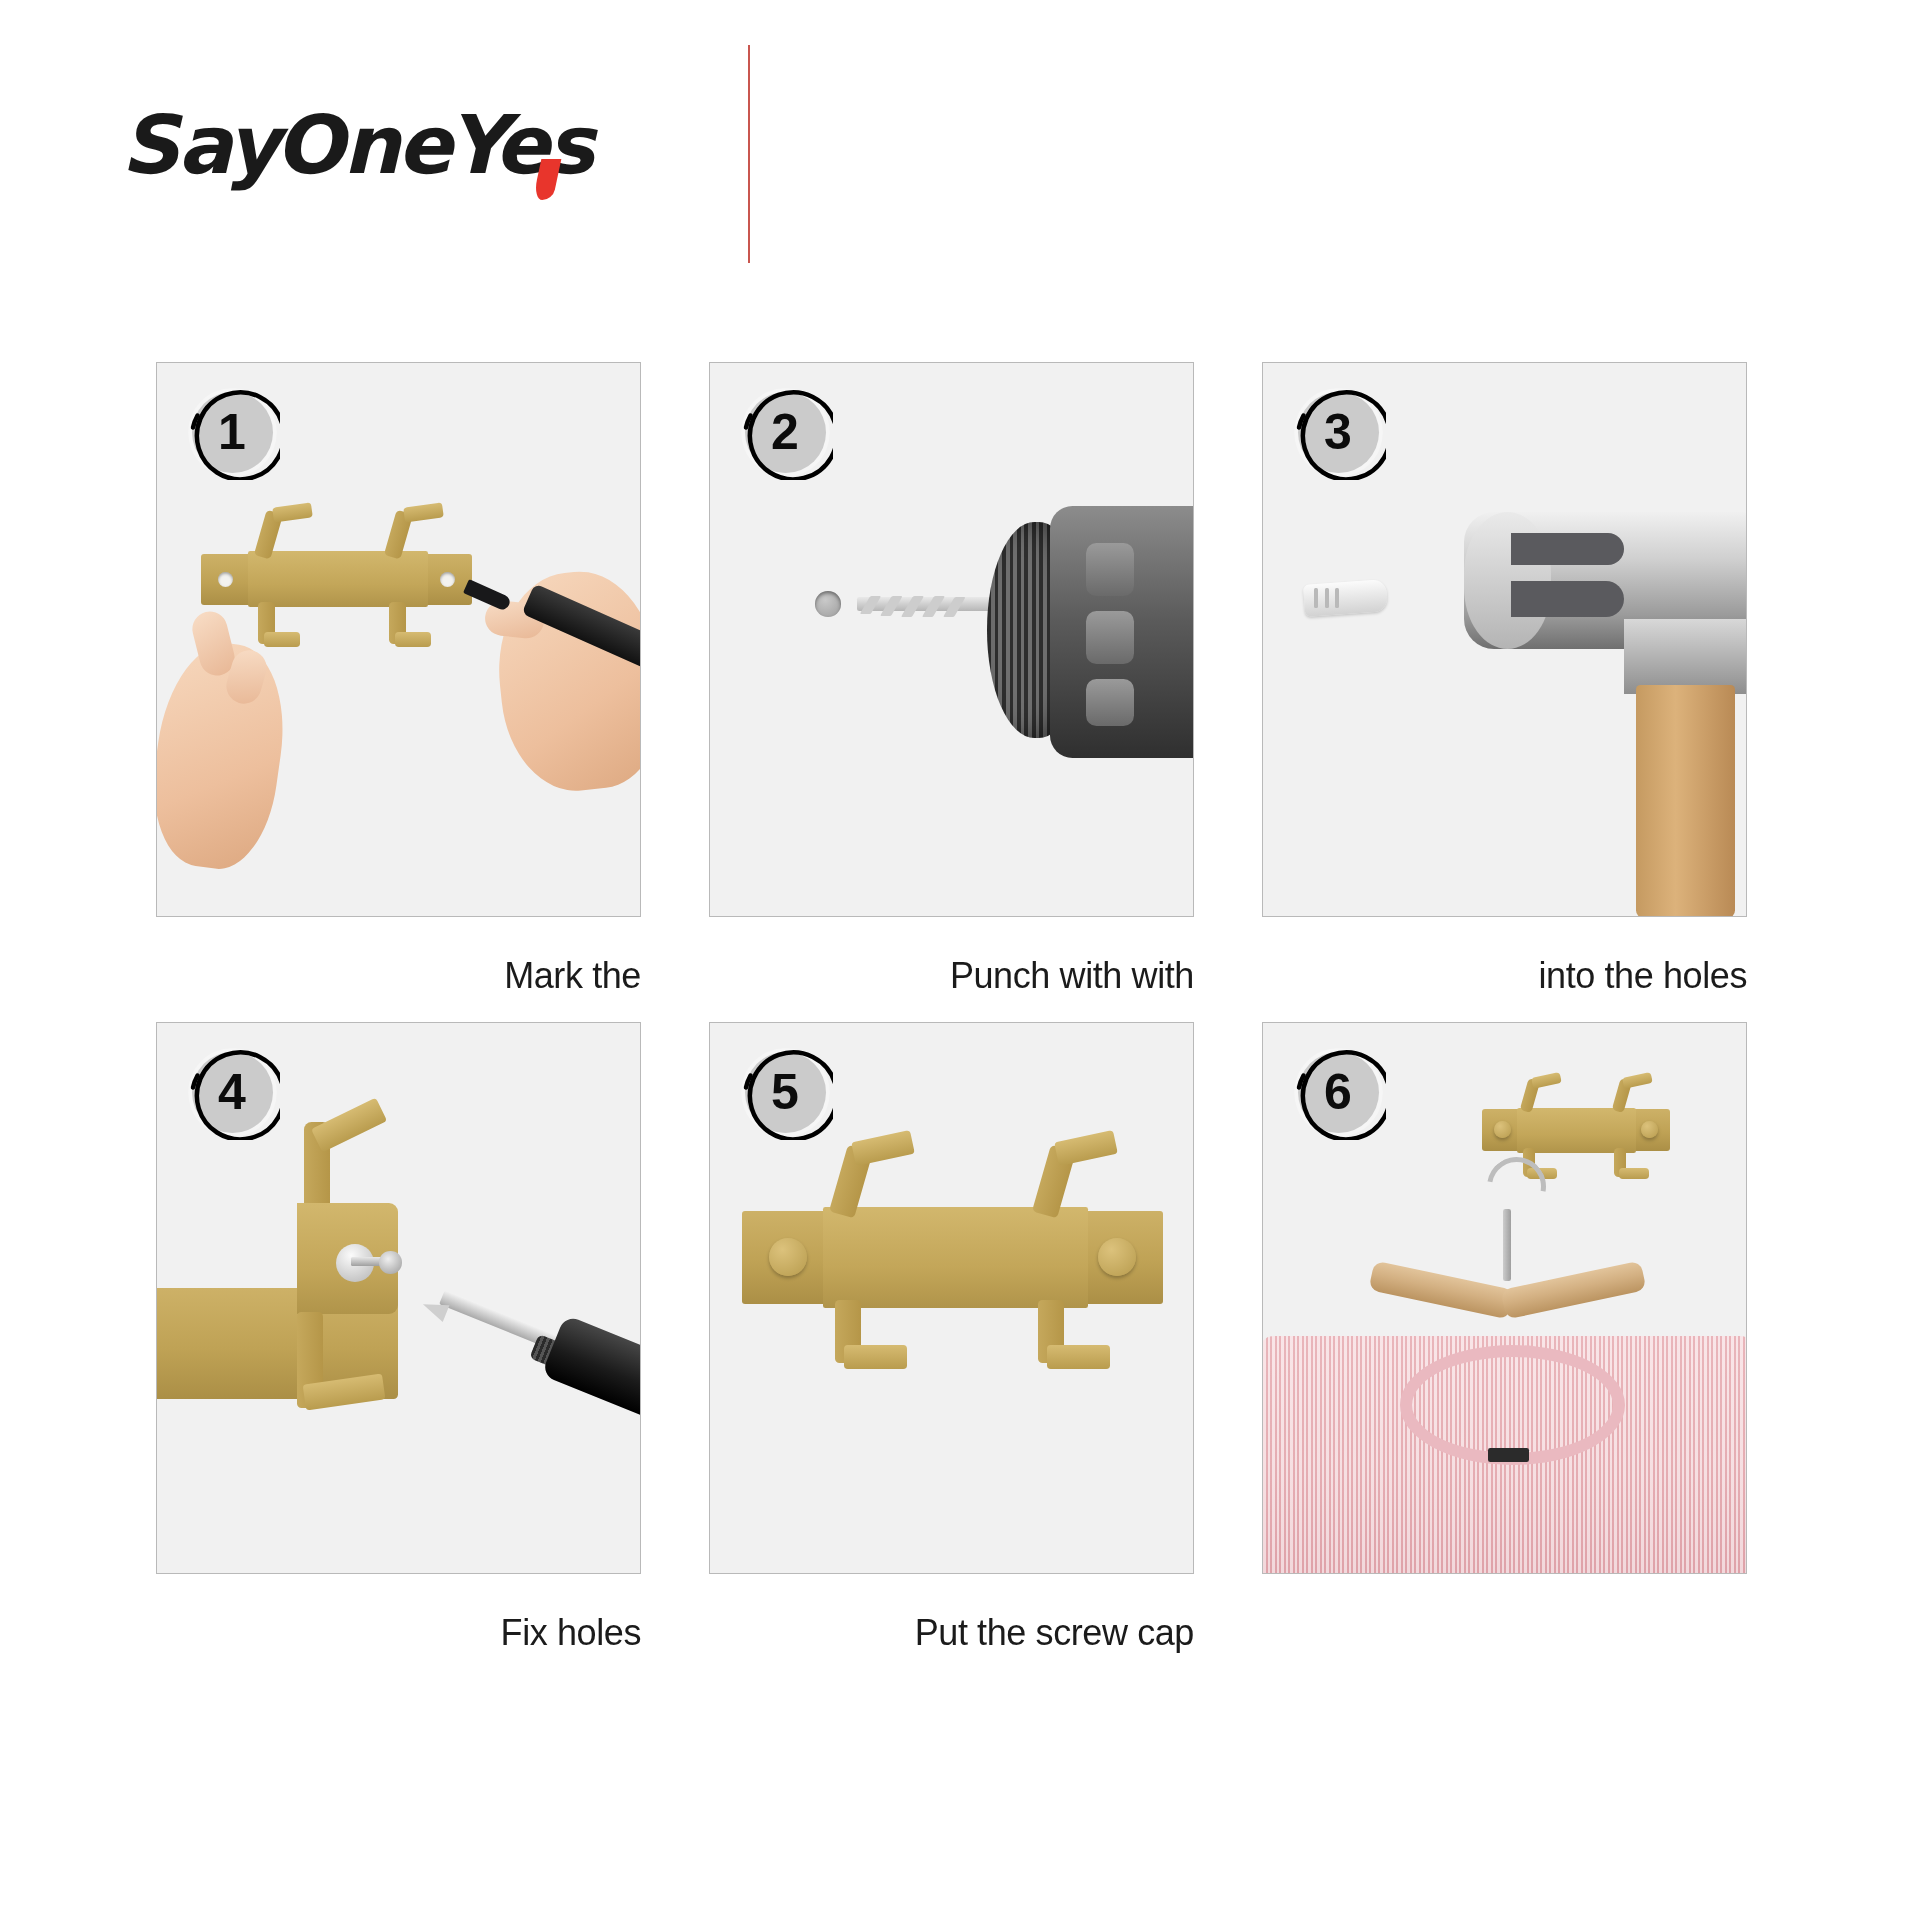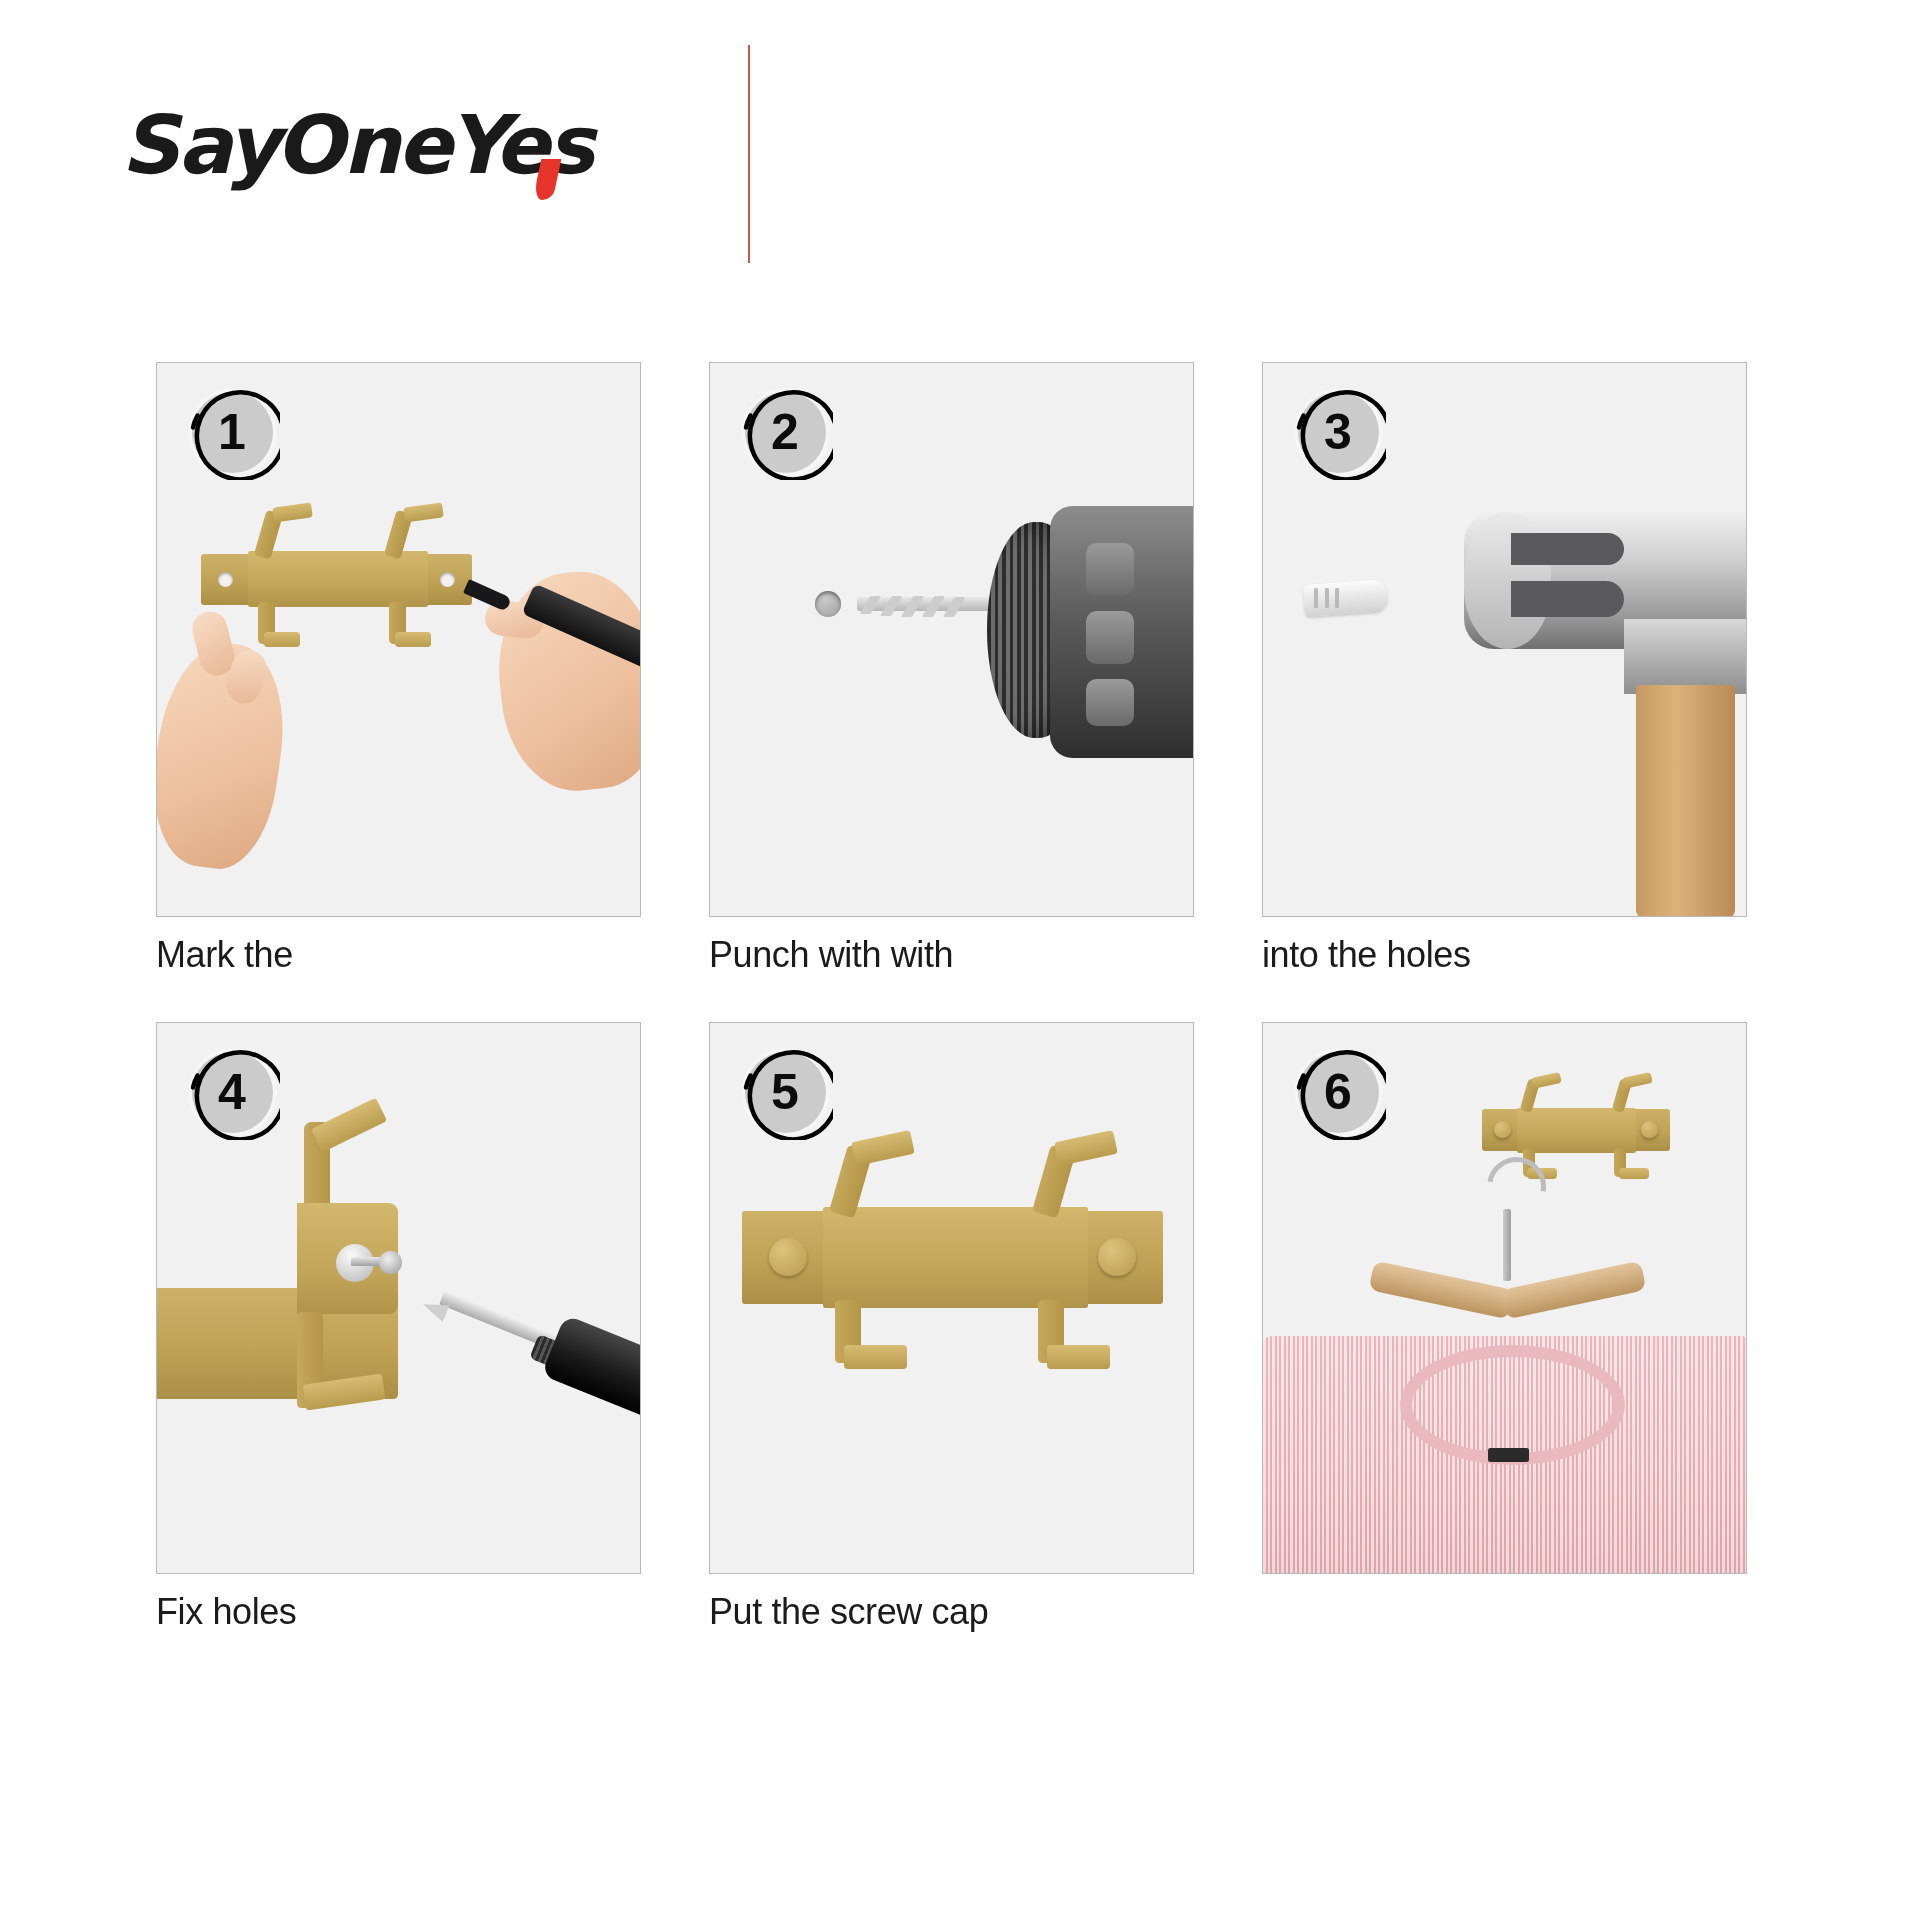--- a/index.html
+++ b/index.html
@@ -112,22 +112,22 @@
     font-size: 50px;
     font-weight: bold;
     color: #0c0c0c;
     line-height: 1;
   }
   .step-badge .ring { position: absolute; left: 0; top: 0; }
 
   
   .caption {
     width: 485px;
-    padding-top: 15px;
-    text-align: left;
+    padding-top: 36px;
+    text-align: right;
     font-family: "Liberation Sans", sans-serif;
     font-size: 36px;
     font-weight: 300;
     line-height: 1.28;
     color: #1b1b1b;
     letter-spacing: -0.4px;
   }
   .caption .hl { color: #e0493c; }
 
   

